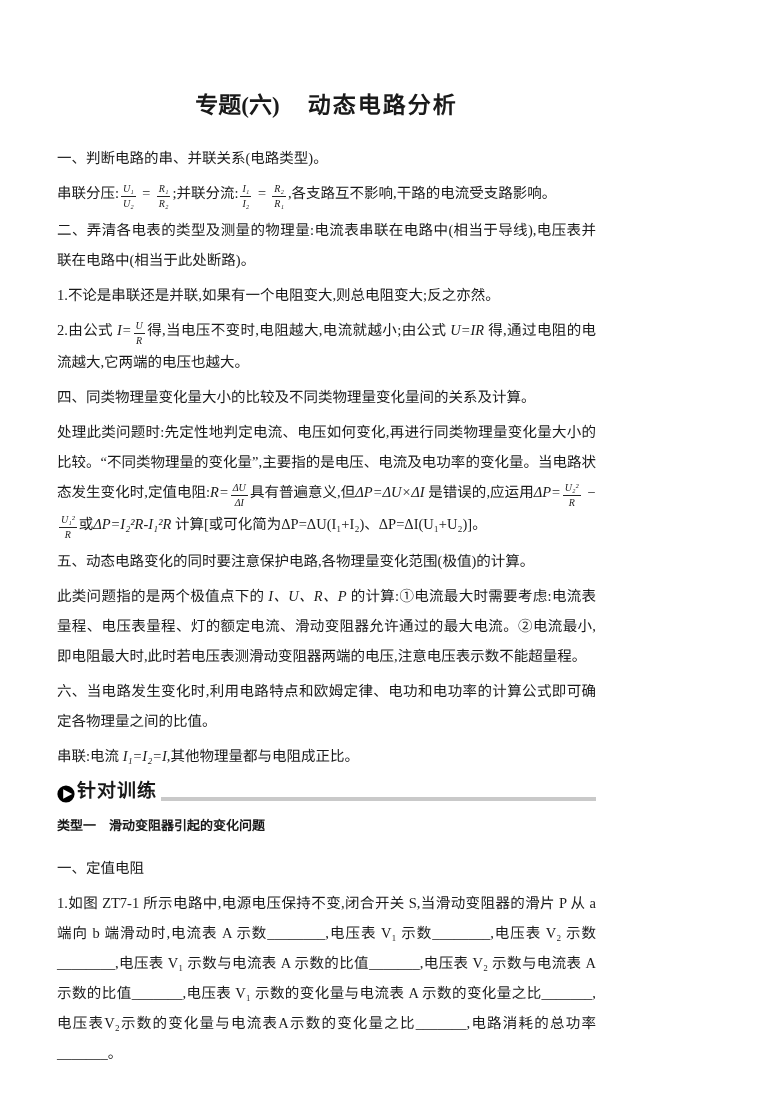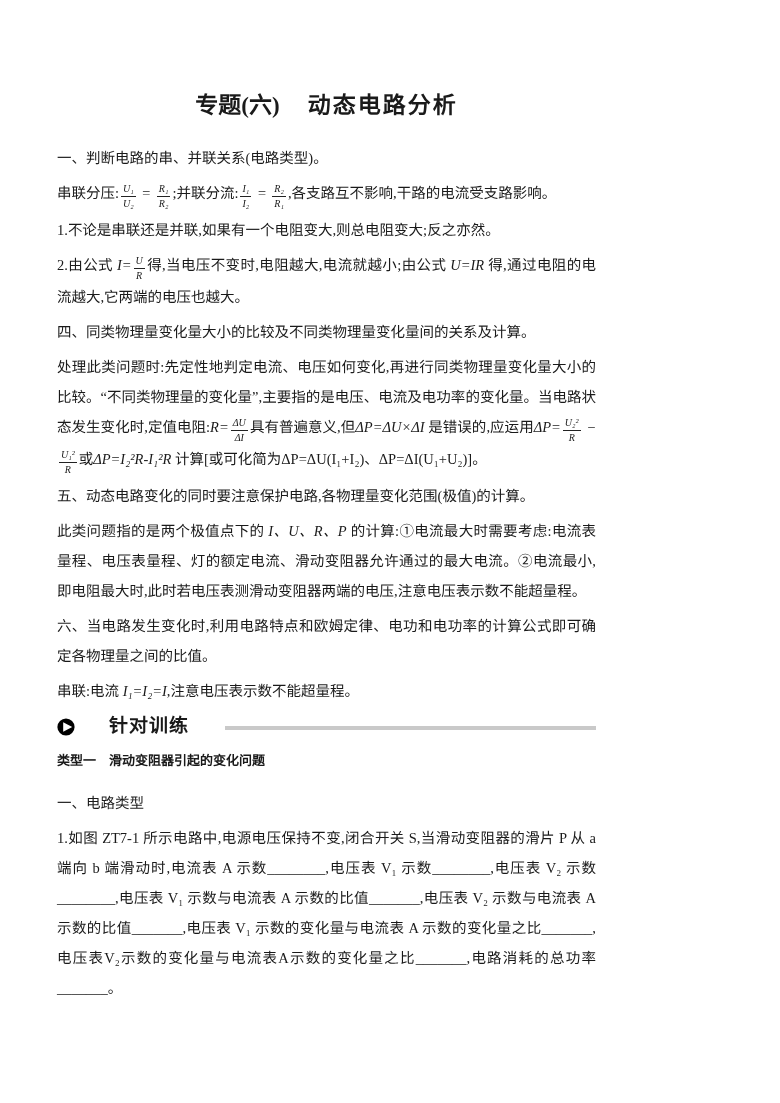--- a/index.html
+++ b/index.html
@@ -12,21 +12,21 @@
          font-weight:bold;white-space:nowrap;}
   .title .t1{font-family:"Liberation Serif","DejaVu Serif",serif;font-weight:bold;}
   .title .t2{font-family:"Liberation Sans","DejaVu Sans",sans-serif;font-weight:900;
              margin-left:28px;letter-spacing:2px;}
   p{margin:0 0 5px 0;}
   .var{font-style:italic;}
   .frac{display:inline-block;vertical-align:-9px;text-align:center;
         font-style:italic;font-size:10px;line-height:12px;margin:0 2px;}
   .frac .num{display:block;border-bottom:1px solid #222;padding:0 2px 1px 2px;}
   .frac .den{display:block;padding:1px 2px 0 2px;}
-  .training-header{display:flex;align-items:flex-start;margin:10px 0 12px 0;gap:32px;}
+  .training-header{display:flex;align-items:flex-end;margin:10px 0 12px 0;}
   .training-header .icon{width:18px;height:18px;flex:0 0 auto;margin-right:2px;}
   .training-title{font-family:"Liberation Sans","DejaVu Sans",sans-serif;
                   font-weight:900;font-size:19px;line-height:20px;letter-spacing:1px;}
   .rule{flex:1 1 auto;height:4px;background:#c9c9c9;margin-left:4px;margin-top:10px;}
   .type-header{font-family:"Liberation Sans","DejaVu Sans",sans-serif;
                font-weight:bold;font-size:13px;margin:0 0 14px 0;line-height:26px;
                text-align:left;}
   .subsection{margin:0 0 5px 0;}
 </style>
 </head>
@@ -34,49 +34,50 @@
 
 <div class="page">
 
   <h1 class="title"><span class="t1">专题(六)</span><span class="t2">动态电路分析</span></h1>
 
 
   <p>一、判断电路的串、并联关系(电路类型)。</p>
 
   <p><span>串联分压:</span><span class="frac"><span class="num">U₁</span><span class="den">U₂</span></span><span class="var"> = </span><span class="frac"><span class="num">R₁</span><span class="den">R₂</span></span><span>;并联分流:</span><span class="frac"><span class="num">I₁</span><span class="den">I₂</span></span><span class="var"> = </span><span class="frac"><span class="num">R₂</span><span class="den">R₁</span></span><span>,各支路互不影响,干路的电流受支路影响。</span></p>
 
+  <p>二、弄清各电表的类型及测量的物理量:电流表串联在电路中(相当于导线),电压表并联在电路中(相当于此处断路)。</p>
 
 
   <p>1.不论是串联还是并联,如果有一个电阻变大,则总电阻变大;反之亦然。</p>
 
   <p><span>2.由公式 </span><span class="var">I=</span><span class="frac"><span class="num">U</span><span class="den">R</span></span><span>得,当电压不变时,电阻越大,电流就越小;由公式 </span><span class="var">U=IR</span><span> 得,通过电阻的电流越大,它两端的电压也越大。</span></p>
 
   <p>四、同类物理量变化量大小的比较及不同类物理量变化量间的关系及计算。</p>
 
   <p><span>处理此类问题时:先定性地判定电流、电压如何变化,再进行同类物理量变化量大小的比较。“不同类物理量的变化量”,主要指的是电压、电流及电功率的变化量。当电路状态发生变化时,定值电阻:</span><span class="var">R=</span><span class="frac"><span class="num">ΔU</span><span class="den">ΔI</span></span><span>具有普遍意义,但</span><span class="var">ΔP=ΔU×ΔI</span><span> 是错误的,应运用</span><span class="var">ΔP=</span><span class="frac"><span class="num">U₂²</span><span class="den">R</span></span><span class="var"> − </span><span class="frac"><span class="num">U₁²</span><span class="den">R</span></span><span>或</span><span class="var">ΔP=I₂²R-I₁²R</span><span> 计算[或可化简为ΔP=ΔU(I₁+I₂)、ΔP=ΔI(U₁+U₂)]。</span></p>
 
   <p>五、动态电路变化的同时要注意保护电路,各物理量变化范围(极值)的计算。</p>
 
   <p><span>此类问题指的是两个极值点下的 </span><span class="var">I、U、R、P</span><span> 的计算:①电流最大时需要考虑:电流表量程、电压表量程、灯的额定电流、滑动变阻器允许通过的最大电流。②电流最小,即电阻最大时,此时若电压表测滑动变阻器两端的电压,注意电压表示数不能超量程。</span></p>
 
   <p>六、当电路发生变化时,利用电路特点和欧姆定律、电功和电功率的计算公式即可确定各物理量之间的比值。</p>
 
-  <p><span>串联:电流 </span><span class="var">I₁=I₂=I</span><span>,注意电压表示数不能超量程。</span></p>
+  <p><span>串联:电流 </span><span class="var">I₁=I₂=I</span><span>,其他物理量都与电阻成正比。</span></p>
 
 
   <div class="training-header">
     <span class="icon">
       <svg width="18" height="18" viewBox="0 0 18 18">
         <circle cx="9" cy="9" r="8.6" fill="#000000"></circle>
         <polygon points="6.2,4.2 15.2,9 6.2,13.8" fill="#ffffff"></polygon>
       </svg>
     </span>
     <span class="training-title">针对训练</span>
     <span class="rule"></span>
   </div>
 
   <div class="type-header">类型一　滑动变阻器引起的变化问题</div>
 
-  <p class="subsection">一、电路类型</p>
+  <p class="subsection">一、定值电阻</p>
 
   <p>1.如图 ZT7-1 所示电路中,电源电压保持不变,闭合开关 S,当滑动变阻器的滑片 P 从 a 端向 b 端滑动时,电流表 A 示数________,电压表 V₁ 示数________,电压表 V₂ 示数________,电压表 V₁ 示数与电流表 A 示数的比值_______,电压表 V₂ 示数与电流表 A 示数的比值_______,电压表 V₁ 示数的变化量与电流表 A 示数的变化量之比_______,电压表V₂示数的变化量与电流表A示数的变化量之比_______,电路消耗的总功率_______。</p>
 
 </div>
 
 </body></html>

